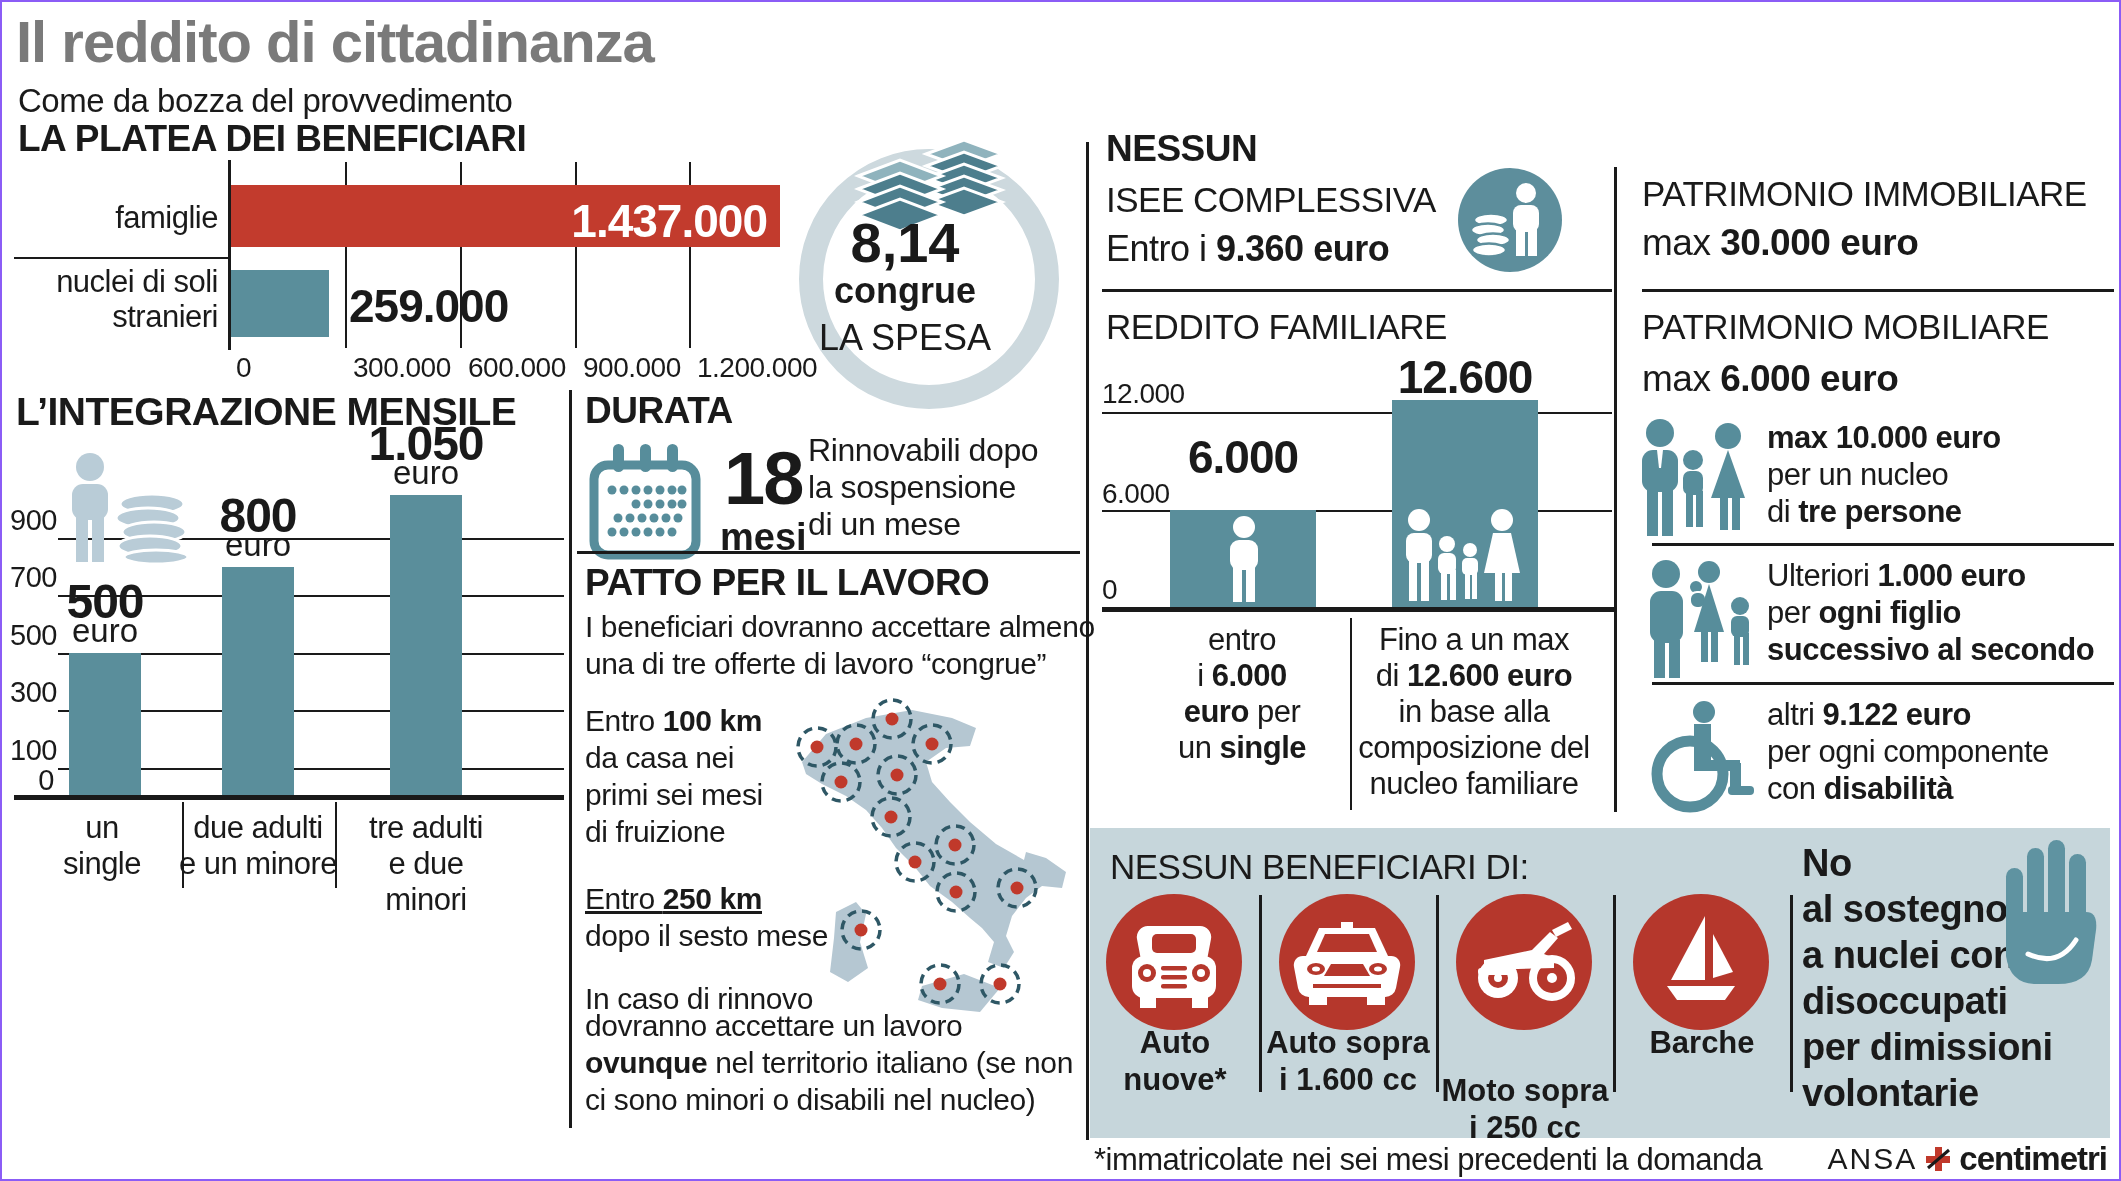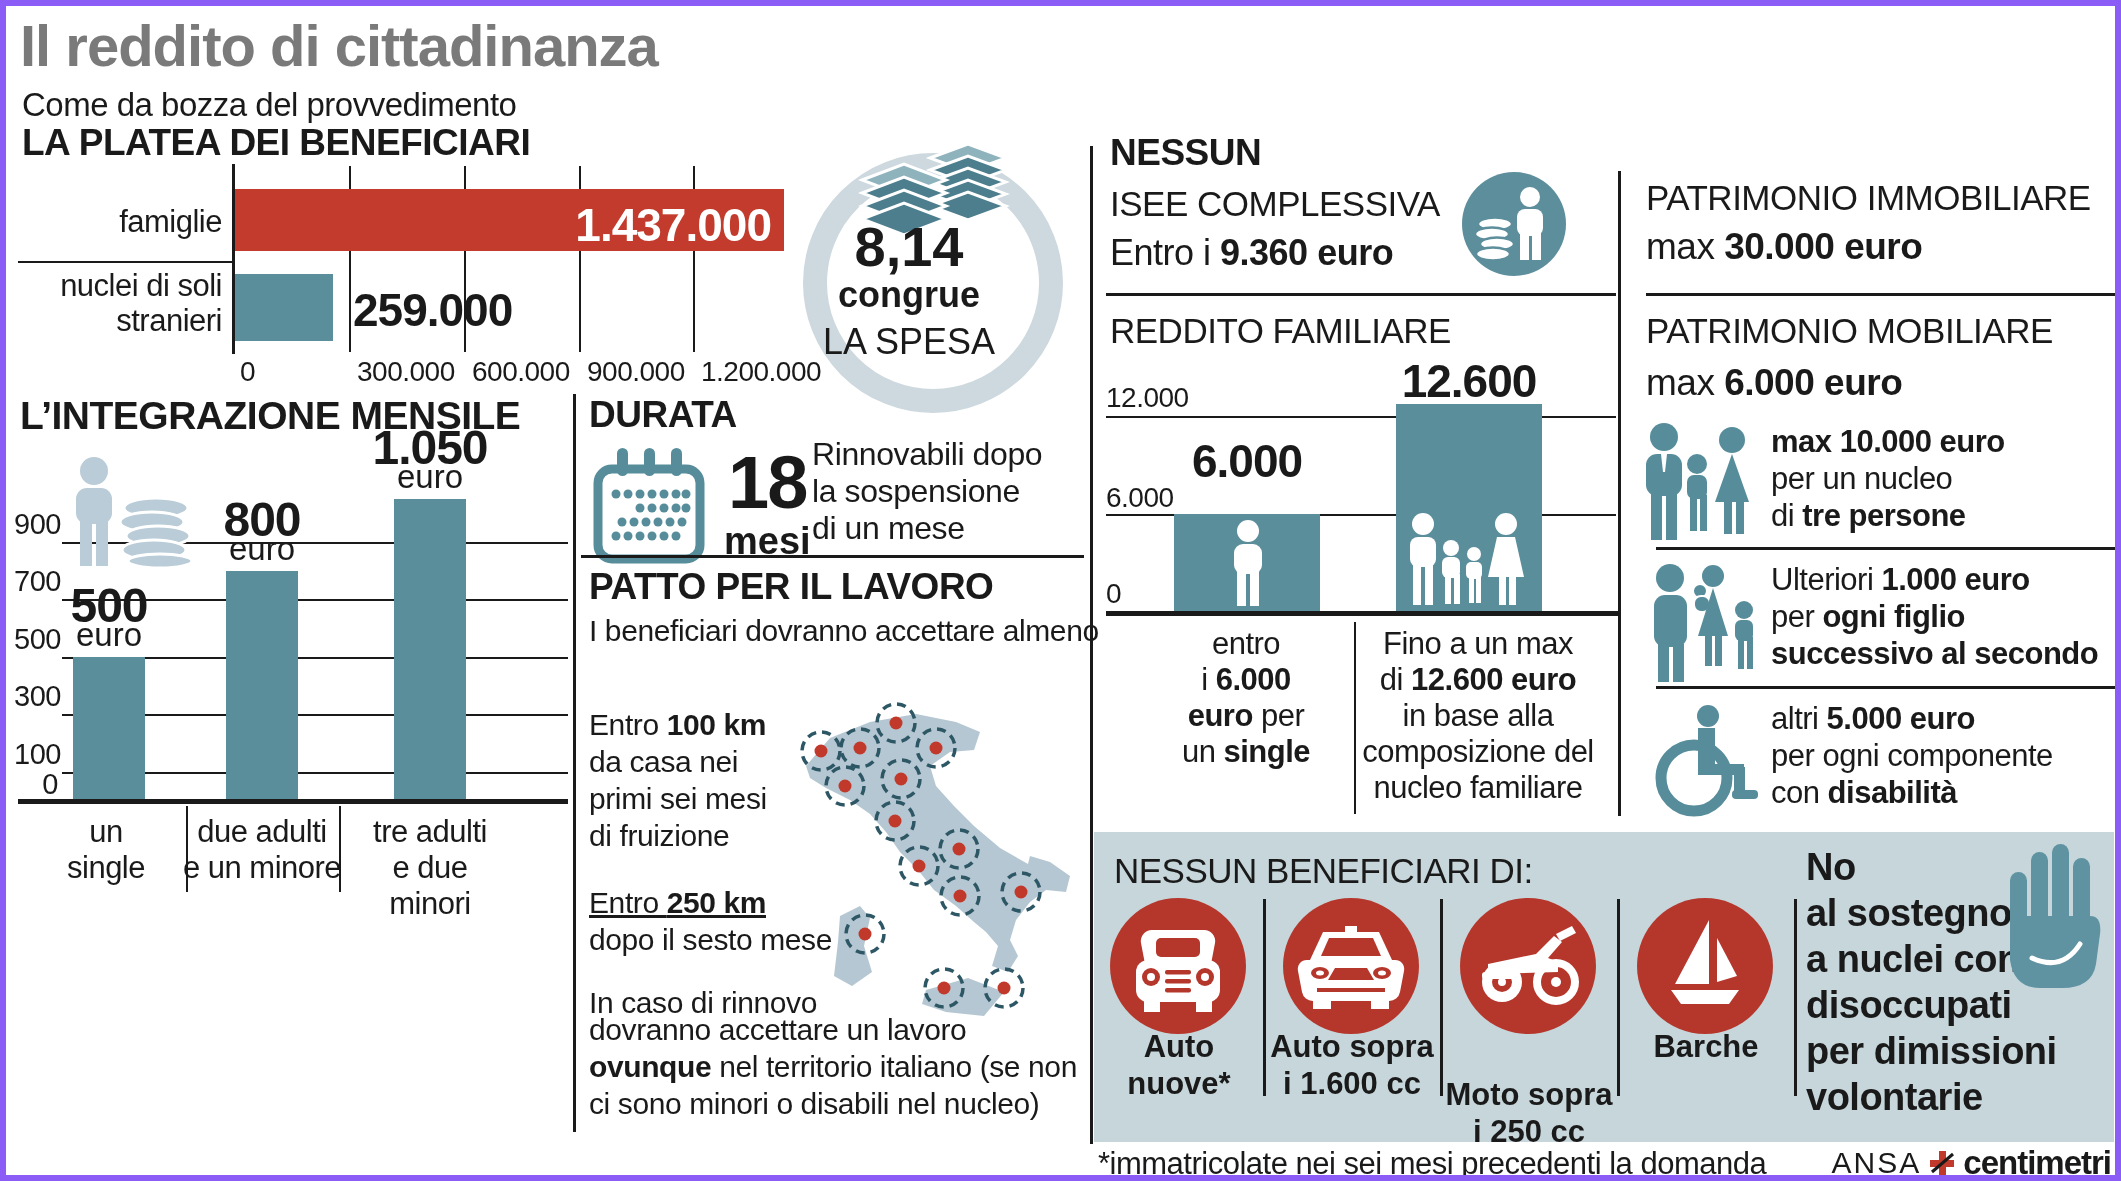--- a/index.html
+++ b/index.html
@@ -1,16 +1,16 @@
 <!DOCTYPE html>
 <html><head>
 <meta charset="utf-8">
 <style>
   html,body{margin:0;padding:0;background:#e8e8e8;}
-  #stage{position:relative;width:2121px;height:1181px;background:#fff;border:6px solid #8b5cf6;
+  #stage{position:relative;width:2121px;height:1181px;background:#fff;border:2px solid #8b5cf6;
          box-sizing:border-box;overflow:hidden;font-family:"Liberation Sans",sans-serif;color:#1a1a1a;padding-left:44px;
          -webkit-font-smoothing:antialiased;}
   .abs{position:absolute;}
   .b{font-weight:bold;}
   b{font-weight:bold;}
   .title{font-size:58px;font-weight:bold;color:#7a7a7a;letter-spacing:-1px;}
   .subtitle{font-size:33px;letter-spacing:-0.5px;}
   .sec{font-size:37px;font-weight:bold;letter-spacing:-0.5px;}
   .lbl{font-size:33px;letter-spacing:-0.5px;}
   .t28{font-size:28px;letter-spacing:-0.5px;}
@@ -187,20 +187,21 @@
   <div class="abs b" style="left:722px;top:434px;font-size:74px;letter-spacing:-2px;">18</div>
   <div class="abs b" style="left:718px;top:514px;font-size:38px;">mesi</div>
   <div class="abs t32" style="left:806px;top:430px;">Rinnovabili dopo</div>
   <div class="abs t32" style="left:806px;top:467px;">la sospensione</div>
   <div class="abs t32" style="left:806px;top:504px;">di un mese</div>
 
   <div class="abs hline" style="left:575px;top:549px;width:503px;"></div>
 
   <div class="abs sec" style="left:583px;top:560px;">PATTO PER IL LAVORO</div>
   <div class="abs t30" style="left:583px;top:606px;">I beneficiari dovranno accettare almeno</div>
+  <div class="abs t30" style="left:583px;top:643px;">una di tre offerte di lavoro “congrue”</div>
 
   <div class="abs t30" style="left:583px;top:700px;"><span>Entro </span><b>100 km</b></div>
   <div class="abs t30" style="left:583px;top:737px;">da casa nei</div>
   <div class="abs t30" style="left:583px;top:774px;">primi sei mesi</div>
   <div class="abs t30" style="left:583px;top:811px;">di fruizione</div>
 
   <div class="abs t30" style="left:583px;top:878px;text-decoration:underline;"><span>Entro </span><b>250 km</b></div>
   <div class="abs t30" style="left:583px;top:915px;">dopo il sesto mese</div>
 
   <div class="abs t30" style="left:583px;top:968px;margin-top:10px;">In caso di rinnovo</div>
@@ -381,21 +382,21 @@
 
   <div class="abs" style="left:1642px;top:696px;">
     <svg width="116" height="118" viewBox="0 0 116 118" fill="#578d9b">
       <circle cx="46" cy="76" r="33" fill="none" stroke="#578d9b" stroke-width="11"></circle>
       <circle cx="60" cy="14" r="11"></circle>
       <path d="M50,26 h17 v36 h29 v11 h-46 z"></path>
       <rect x="86" y="65" width="11" height="26"></rect>
       <rect x="84" y="88" width="26" height="9" rx="4"></rect>
     </svg>
   </div>
-  <div class="abs t31" style="left:1765px;top:695px;"><span>altri </span><b>5.000 euro</b></div>
+  <div class="abs t31" style="left:1765px;top:695px;"><span>altri </span><b>9.122 euro</b></div>
   <div class="abs t31" style="left:1765px;top:732px;">per ogni componente</div>
   <div class="abs t31" style="left:1765px;top:769px;"><span>con </span><b>disabilità</b></div>
 
   <div class="abs panel" style="left:1088px;top:826px;width:1020px;height:310px;"></div>
   <div class="abs lbl" style="left:1108px;top:845px;font-size:35px;">NESSUN BENEFICIARI DI:</div>
 
   <div class="abs vline" style="left:1257px;top:893px;height:197px;"></div>
   <div class="abs vline" style="left:1434px;top:893px;height:197px;"></div>
   <div class="abs vline" style="left:1611px;top:893px;height:197px;"></div>
   <div class="abs vline" style="left:1788px;top:893px;height:197px;"></div>

